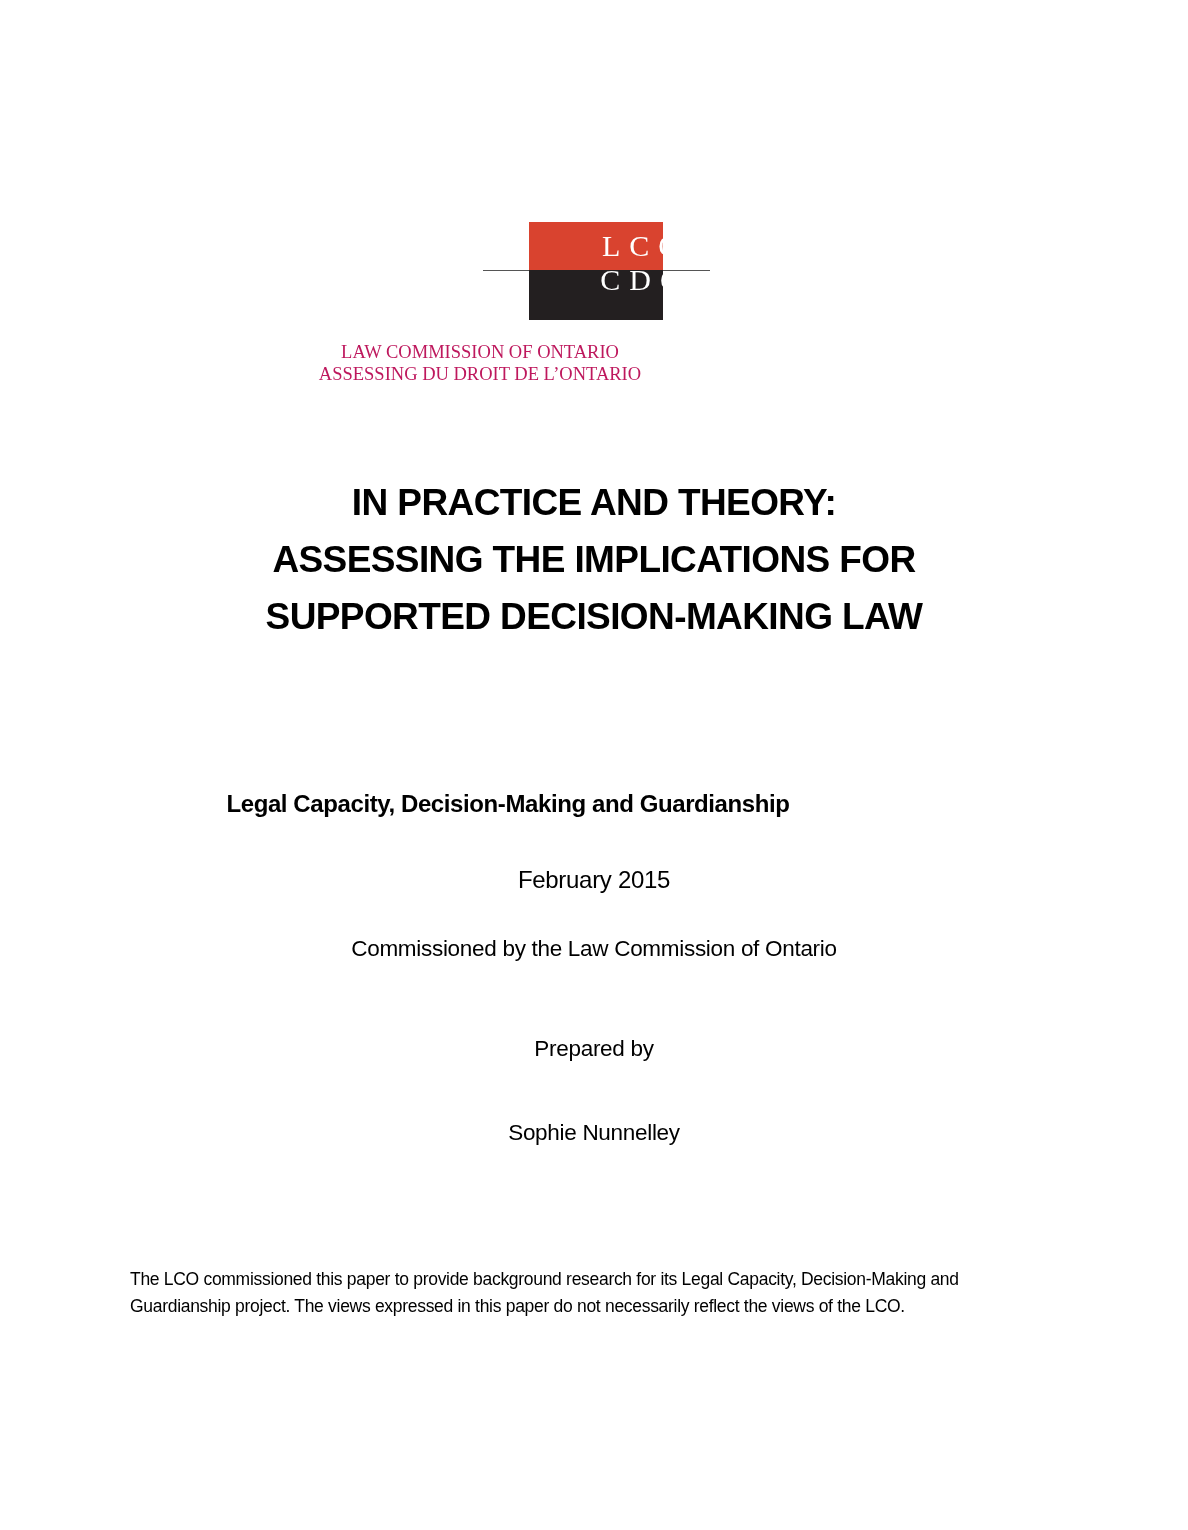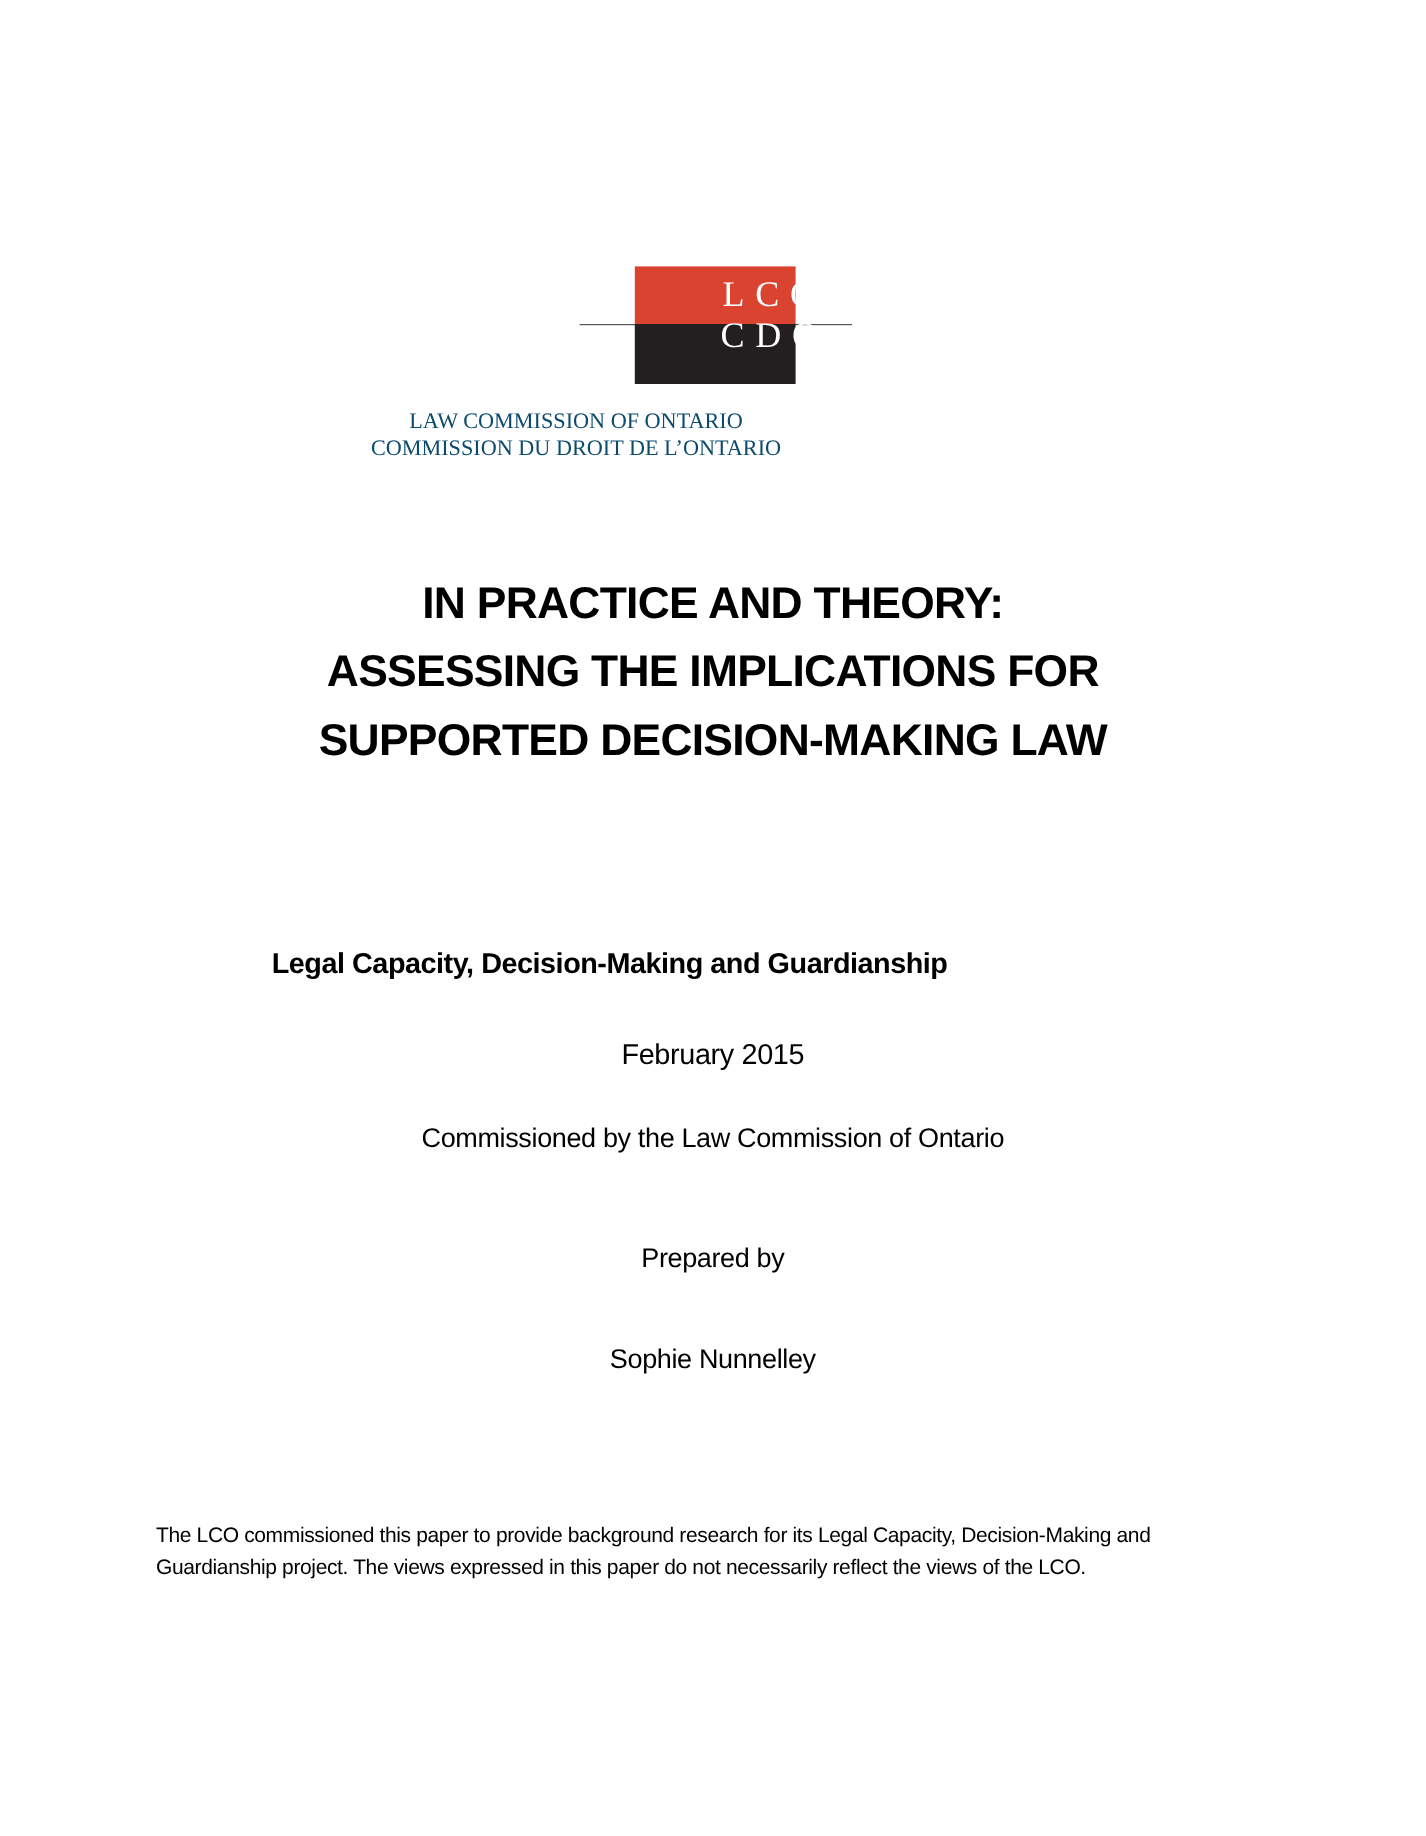--- a/index.html
+++ b/index.html
@@ -7,21 +7,21 @@
   .page { position: absolute; left: 0; top: 0; width: 1188px; height: 1530px; }
   .logo { position: absolute; left: 529px; top: 222px; width: 134px; height: 98px; }
   .logo-red { position: absolute; left: 0; top: 0; width: 134px; height: 48px; background: #d9432f; }
   .logo-black { position: absolute; left: 0; top: 48px; width: 134px; height: 50px; background: #231f20; }
   .logo-text { position: absolute; left: 0; width: 134px; text-align: center; color: #fff;
     font-family: "Liberation Serif", "DejaVu Serif", serif; font-size: 30px; letter-spacing: 9px; line-height: 48px; text-indent: 9px; padding-left: 45px; }
   .logo-top { top: 0; }
   .logo-bottom { top: 34px; }
   .logo-rule { position: absolute; left: 483px; top: 270px; width: 227px; height: 1px; background: #555; }
   .org { position: absolute; left: 0; width: 960px; text-align: center;
-    font-family: "Liberation Serif", "DejaVu Serif", serif; color: #0c4a6e; font-size: 18.5px; line-height: 22px; }
+    font-family: "Liberation Serif", "DejaVu Serif", serif; color: #be185d; font-size: 18.5px; line-height: 22px; }
   .org1 { top: 341px; }
   .org2 { top: 363px; }
   .title { position: absolute; left: 0; top: 474px; width: 1188px; text-align: center;
     font-family: "Liberation Sans", "DejaVu Sans", sans-serif; font-weight: bold; font-size: 37px; line-height: 57px; letter-spacing: -0.6px; }
   .title div { white-space: nowrap; }
   .subtitle { position: absolute; left: 0; top: 786px; width: 1016px; text-align: center;
     font-family: "Liberation Sans", "DejaVu Sans", sans-serif; font-weight: bold; font-size: 24px; line-height: 36px; letter-spacing: -0.4px; }
   .date { position: absolute; left: 0; top: 862px; width: 1188px; text-align: center;
     font-family: "Liberation Sans", "DejaVu Sans", sans-serif; font-weight: normal; font-size: 24px; line-height: 36px; letter-spacing: -0.3px; }
   .plain { position: absolute; left: 0; width: 1188px; text-align: center;
@@ -39,21 +39,21 @@
 
   <div class="logo-rule"></div>
   <div class="logo">
     <div class="logo-red"></div>
     <div class="logo-black"></div>
     <div class="logo-text logo-top">LCO</div>
     <div class="logo-text logo-bottom">CDO</div>
   </div>
 
   <div class="org org1">LAW COMMISSION OF ONTARIO</div>
-  <div class="org org2">COMMISSION DU DROIT DE L’ONTARIO</div>
+  <div class="org org2">ASSESSING DU DROIT DE L’ONTARIO</div>
 
   <div class="title">
     <div>IN PRACTICE AND THEORY:</div>
     <div>ASSESSING THE IMPLICATIONS FOR</div>
     <div>SUPPORTED DECISION-MAKING LAW</div>
   </div>
 
   <div class="subtitle">Legal Capacity, Decision-Making and Guardianship</div>
   <div class="date">February 2015</div>
 

